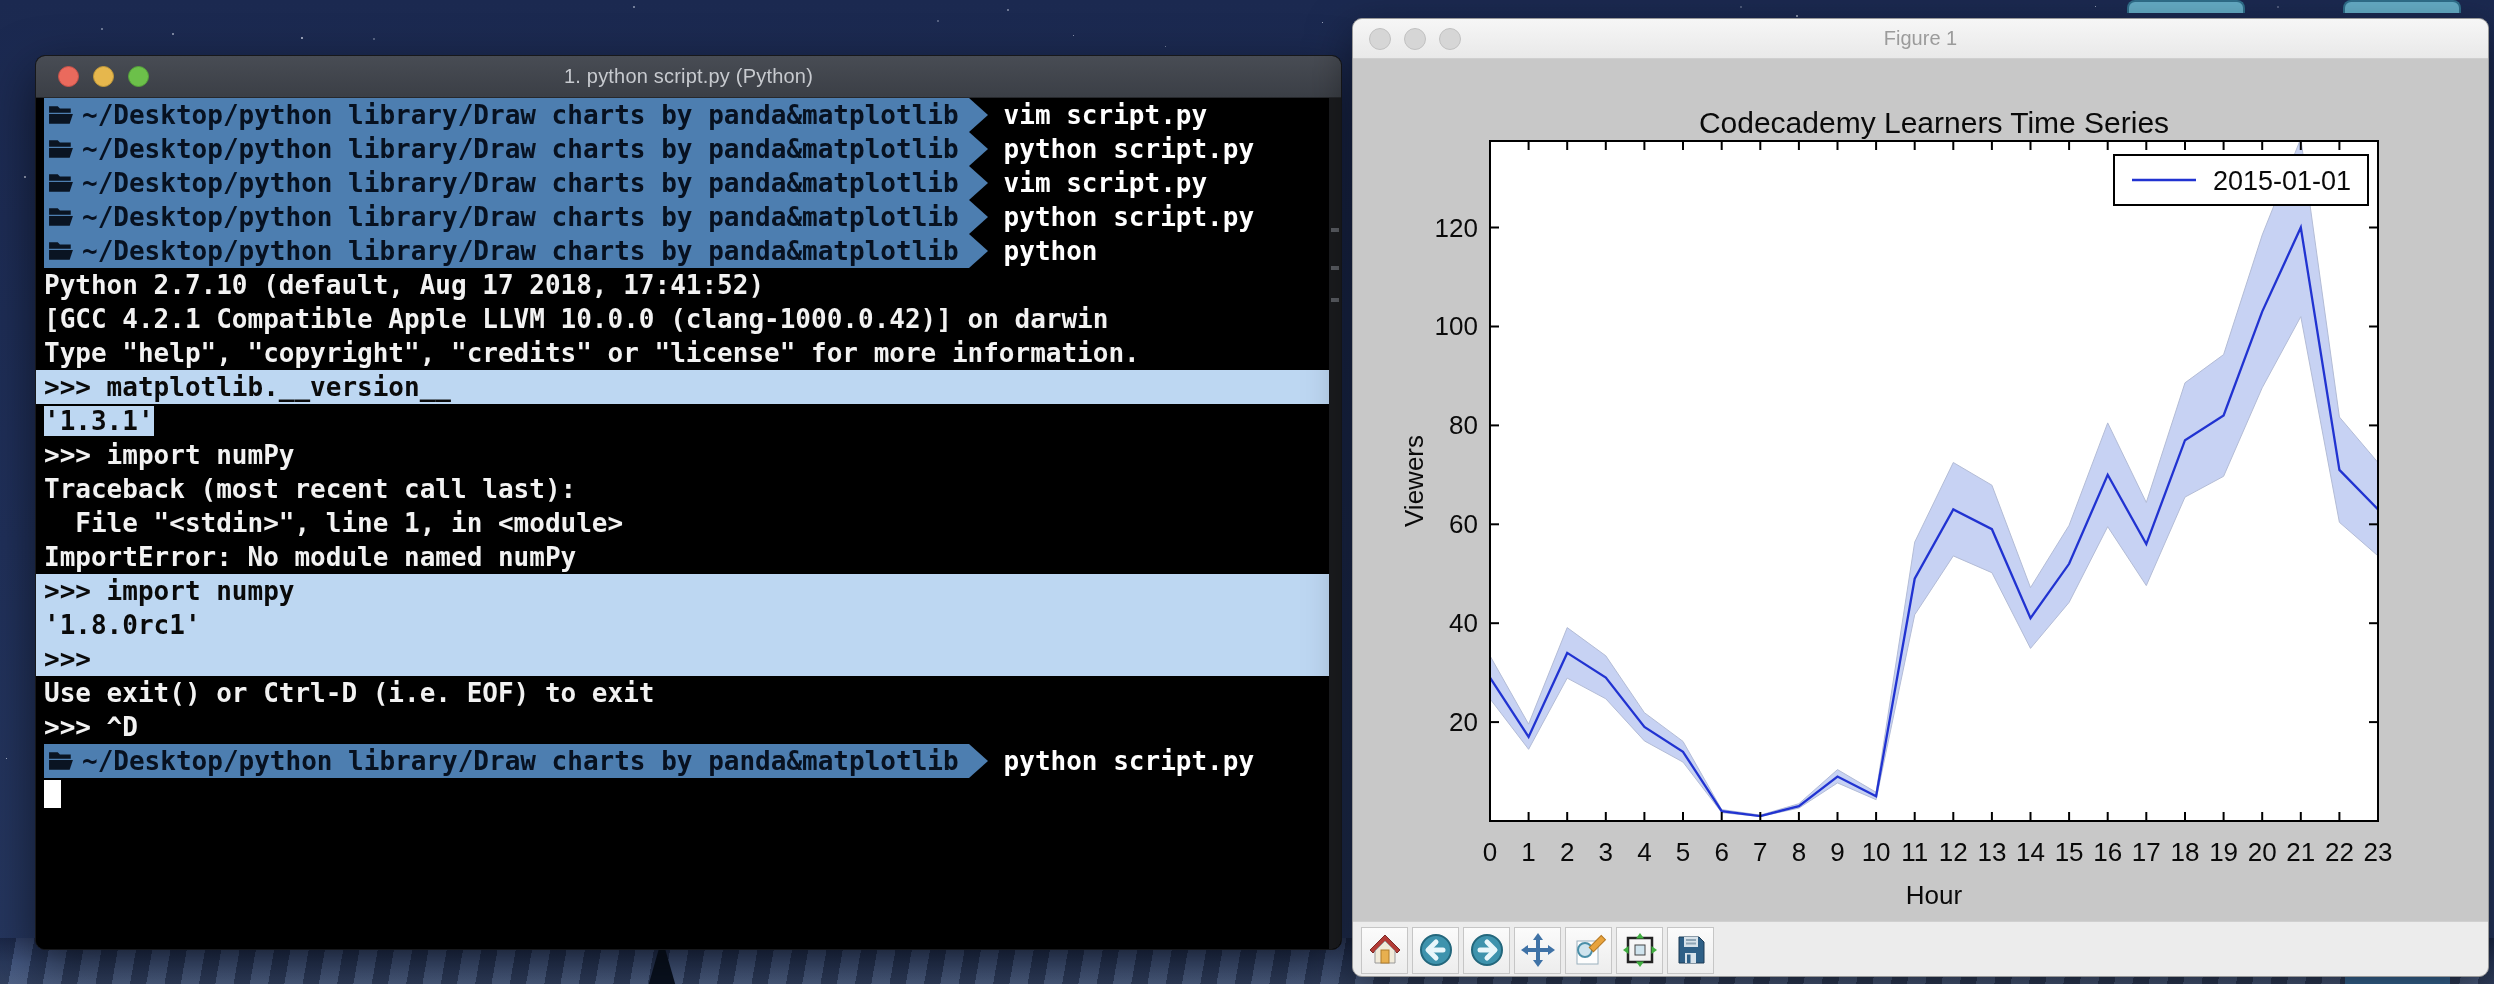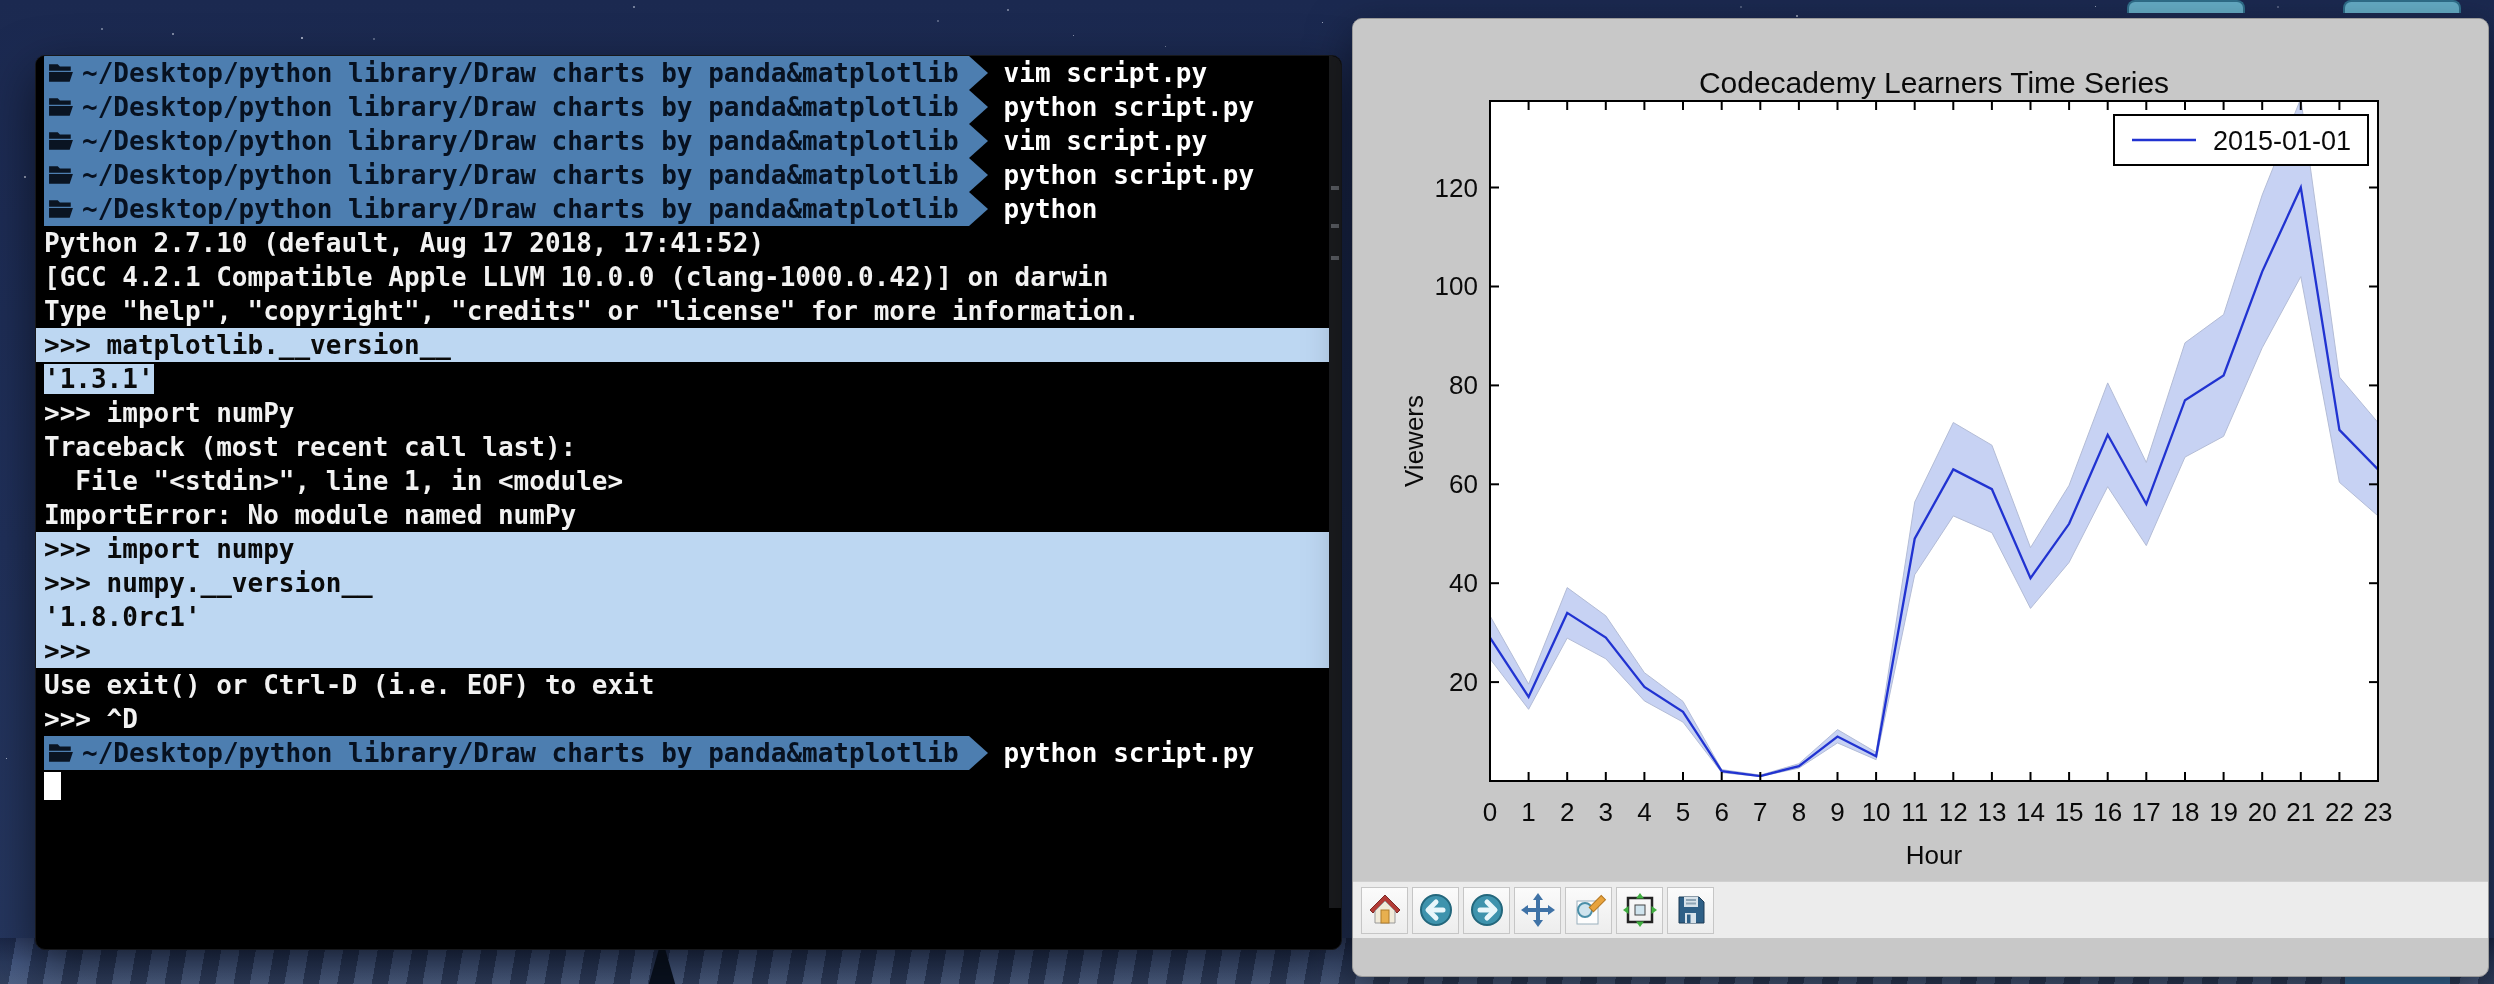--- a/index.html
+++ b/index.html
@@ -313,20 +313,28 @@
       <div class="star" style="left:1111px;top:359px;width:1.0px;height:1.0px;opacity:0.83"></div>
       <div class="star" style="left:358px;top:754px;width:2.5px;height:2.5px;opacity:0.58"></div>
     </div>
   <div class="mountains"></div>
   <div class="tree"></div>
   <div class="top-tab" style="left:2127px;"></div>
   <div class="top-tab" style="left:2343px;"></div>
   <div class="dock-chip" style="left:2345px; top:976px; width:105px; height:8px;"></div>
 
   <div class="terminal">
+    <div class="term-titlebar">
+      <div class="lights">
+        <div class="light red"></div>
+        <div class="light yellow"></div>
+        <div class="light green"></div>
+      </div>
+      <div class="term-title">1. python script.py (Python)</div>
+    </div>
     <div class="term-body" id="term-body">
       <div class="term-scrollbar">
         <div class="sb-mark" style="top:130px"></div>
         <div class="sb-mark" style="top:168px"></div>
         <div class="sb-mark" style="top:200px"></div>
       </div>
     <div class="term-row"><span class="p-seg"><svg class="ficon" viewBox="0 0 24 24">
               <path d="M1 4h8l2 2h10v4H1z" fill="#0a1422"></path>
               <path d="M1 11h22l-3 9H1z" fill="#0a1422"></path>
             </svg><span>~/Desktop/python library/Draw charts by panda&amp;matplotlib</span></span><span class="p-arrow"></span><span class="p-cmd">vim script.py</span></div>
@@ -349,34 +357,41 @@
         <div class="term-row text-row">Python 2.7.10 (default, Aug 17 2018, 17:41:52)</div>
         <div class="term-row text-row">[GCC 4.2.1 Compatible Apple LLVM 10.0.0 (clang-1000.0.42)] on darwin</div>
         <div class="term-row text-row">Type "help", "copyright", "credits" or "license" for more information.</div>
         <div class="term-row text-row sel-full">&gt;&gt;&gt; matplotlib.__version__</div>
         <div class="term-row text-row"><span class="sel-text">'1.3.1'</span></div>
         <div class="term-row text-row">&gt;&gt;&gt; import numPy</div>
         <div class="term-row text-row">Traceback (most recent call last):</div>
         <div class="term-row text-row">  File "&lt;stdin&gt;", line 1, in &lt;module&gt;</div>
         <div class="term-row text-row">ImportError: No module named numPy</div>
         <div class="term-row text-row sel-full">&gt;&gt;&gt; import numpy</div>
-        <div class="term-row text-row sel-full">&gt;&gt;&gt; numpy.__version__</div>
         <div class="term-row text-row sel-full">'1.8.0rc1'</div>
         <div class="term-row text-row sel-full">&gt;&gt;&gt;</div>
         <div class="term-row text-row">Use exit() or Ctrl-D (i.e. EOF) to exit</div>
         <div class="term-row text-row">&gt;&gt;&gt; ^D</div>
         <div class="term-row"><span class="p-seg"><svg class="ficon" viewBox="0 0 24 24">
               <path d="M1 4h8l2 2h10v4H1z" fill="#0a1422"></path>
               <path d="M1 11h22l-3 9H1z" fill="#0a1422"></path>
             </svg><span>~/Desktop/python library/Draw charts by panda&amp;matplotlib</span></span><span class="p-arrow"></span><span class="p-cmd">python script.py</span></div>
         <div class="term-row"><span class="term-cursor"></span></div>
       </div>
   </div>
 
   <div class="figure-win">
+    <div class="fig-titlebar">
+      <div class="fig-lights">
+        <div class="fig-light"></div>
+        <div class="fig-light"></div>
+        <div class="fig-light"></div>
+      </div>
+      <div class="fig-title">Figure 1</div>
+    </div>
     <div class="fig-canvas">
       <svg viewBox="0 0 1137 862" xmlns="http://www.w3.org/2000/svg">
           <rect x="137" y="82" width="888" height="680" fill="#ffffff"></rect>
           <defs>
             <clipPath id="axclip">
               <rect x="137" y="82" width="888" height="680"></rect>
             </clipPath>
           </defs>
           <polygon points="137.0,596.8 175.6,665.1 214.2,568.6 252.8,596.8 291.4,653.7 330.0,682.4 368.7,750.6 407.3,756.1 445.9,744.7 484.5,710.6 523.1,733.3 561.7,483.1 600.3,403.5 638.9,426.2 677.5,528.6 716.1,466.3 754.7,363.9 793.3,443.5 832.0,323.8 870.6,295.6 909.2,176.0 947.8,79.5 986.4,358.0 1025.0,403.5 1025.0,496.9 986.4,463.3 947.8,257.6 909.2,328.8 870.6,417.3 832.0,438.1 793.3,526.6 754.7,467.7 716.1,543.4 677.5,589.4 638.9,513.7 600.3,496.9 561.7,555.8 523.1,740.7 484.5,723.9 445.9,749.1 407.3,757.5 368.7,753.6 330.0,703.1 291.4,681.9 252.8,639.8 214.2,619.1 175.6,690.3 137.0,639.8" fill="#c7d2f3" stroke="#b3bcd6" stroke-width="1" clip-path="url(#axclip)"></polygon>
           <polyline points="137.0,618.6 175.6,677.9 214.2,593.9 252.8,618.6 291.4,668.0 330.0,692.8 368.7,752.1 407.3,757.1 445.9,747.2 484.5,717.5 523.1,737.3 561.7,519.7 600.3,450.4 638.9,470.2 677.5,559.2 716.1,504.8 754.7,415.8 793.3,485.1 832.0,381.2 870.6,356.5 909.2,252.6 947.8,168.5 986.4,410.9 1025.0,450.4" fill="none" stroke="#2133d1" stroke-width="2.3" clip-path="url(#axclip)"></polyline>

